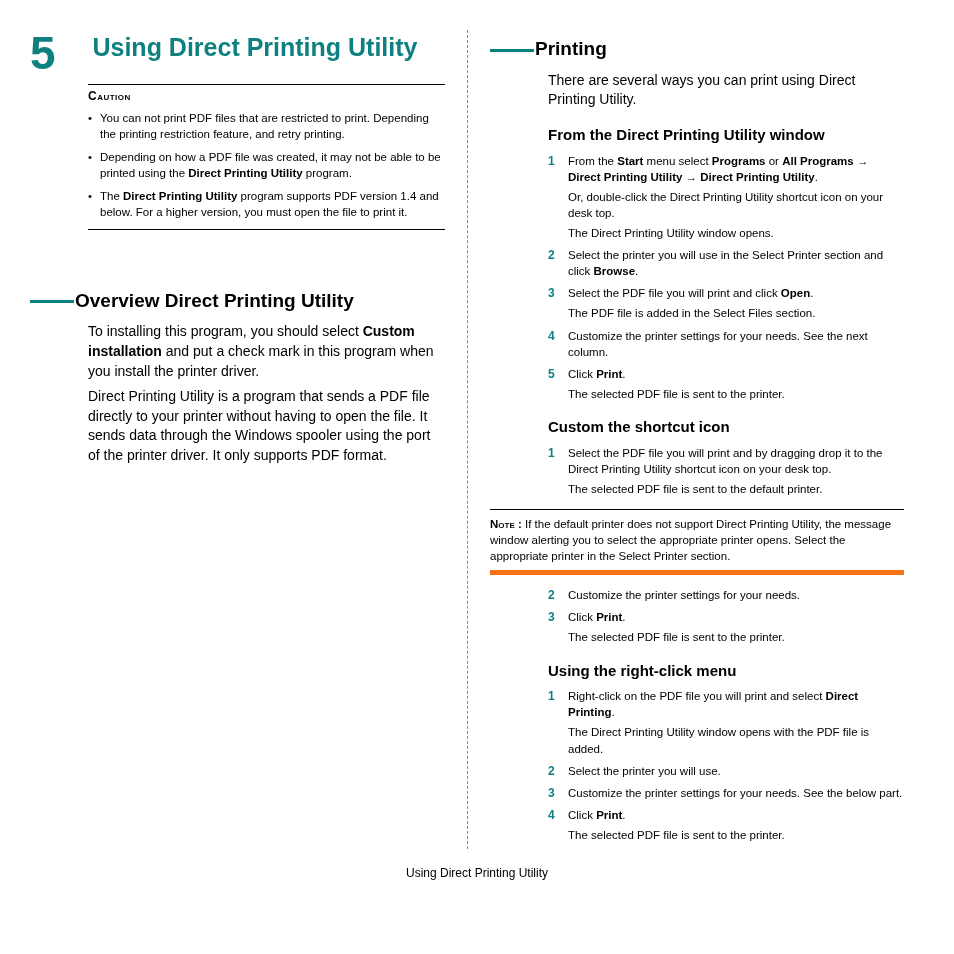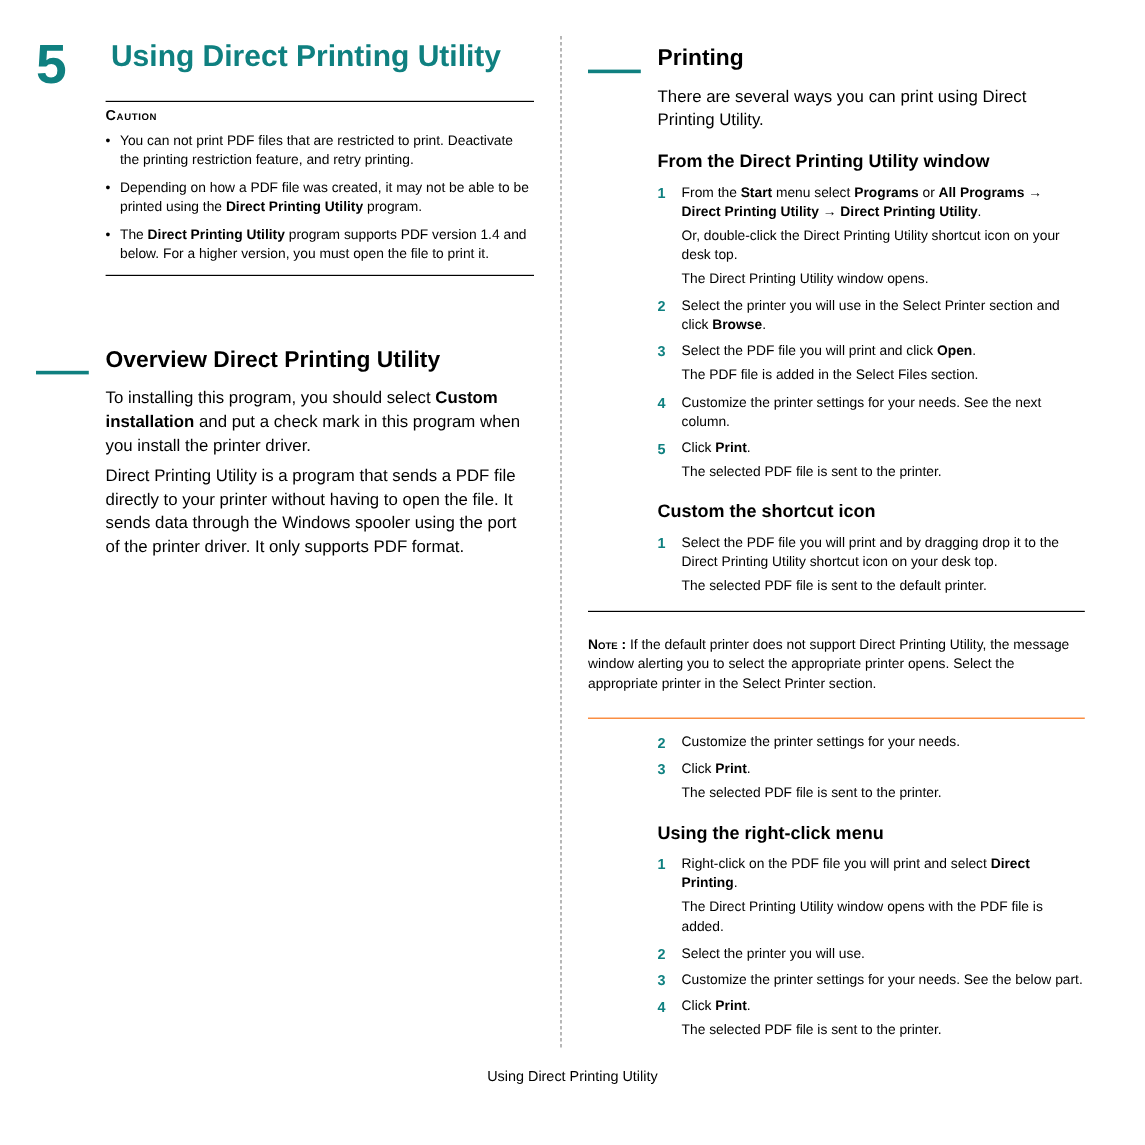--- a/index.html
+++ b/index.html
@@ -85,22 +85,22 @@
     margin: 7px 0;
   }
   ul.bullets > li::before {
     content: "•";
     position: absolute;
     left: 0;
     top: 0;
   }
   .section-head-block {
     display: flex;
-    align-items: flex-end;
-    gap: 14px;
+    align-items: center;
+    gap: 1px;
     margin-top: 60px;
     margin-bottom: 10px;
   }
   .section-head-block.first-right {
     margin-top: 8px;
   }
   .teal-bar {
     border-top: 3px solid #0f8080;
     width: 44px;
     flex-shrink: 0;
@@ -143,22 +143,22 @@
     color: #0f8080;
     font-weight: bold;
     font-size: 12px;
   }
   ol.steps.start2 { counter-reset: step 1; }
   .sub {
     margin-top: 4px;
   }
   .note-box {
     border-top: 1px solid #000;
-    border-bottom: 1px solid #f97316;
-    padding: 20px 0;
+    border-bottom: 5px solid #f97316;
+    padding: 6px 0;
     margin: 12px 0 12px -58px;
     padding-left: 0;
   }
   .note-box-inner {
     font-size: 11.5px;
     line-height: 1.4;
   }
   .note-label {
     font-variant: small-caps;
     font-weight: bold;
@@ -182,21 +182,21 @@
       <span class="chapnum">5</span>
       <span class="chaptitle">Using Direct Printing Utility</span>
     </div>
 
     <div class="content">
 
       <hr class="hr-thin">
       <div class="caution-label">Caution</div>
 
       <ul class="bullets">
-        <li><span>You can not print PDF files that are restricted to print. Deactivate the printing restriction feature, and retry printing.</span></li>
+        <li><span>You can not print PDF files that are restricted to print. Depending the printing restriction feature, and retry printing.</span></li>
         <li><span>Depending on how a PDF file was created, it may not be able to be printed using the </span><b>Direct Printing Utility</b><span> program.</span></li>
         <li><span>The </span><b>Direct Printing Utility</b><span> program supports PDF version 1.4 and below. For a higher version, you must open the file to print it.</span></li>
       </ul>
       <hr class="hr-thin">
     </div>
 
     <div class="section-head-block">
       <div class="teal-bar"></div>
       <h2 class="h2">Overview Direct Printing Utility</h2>
     </div>

